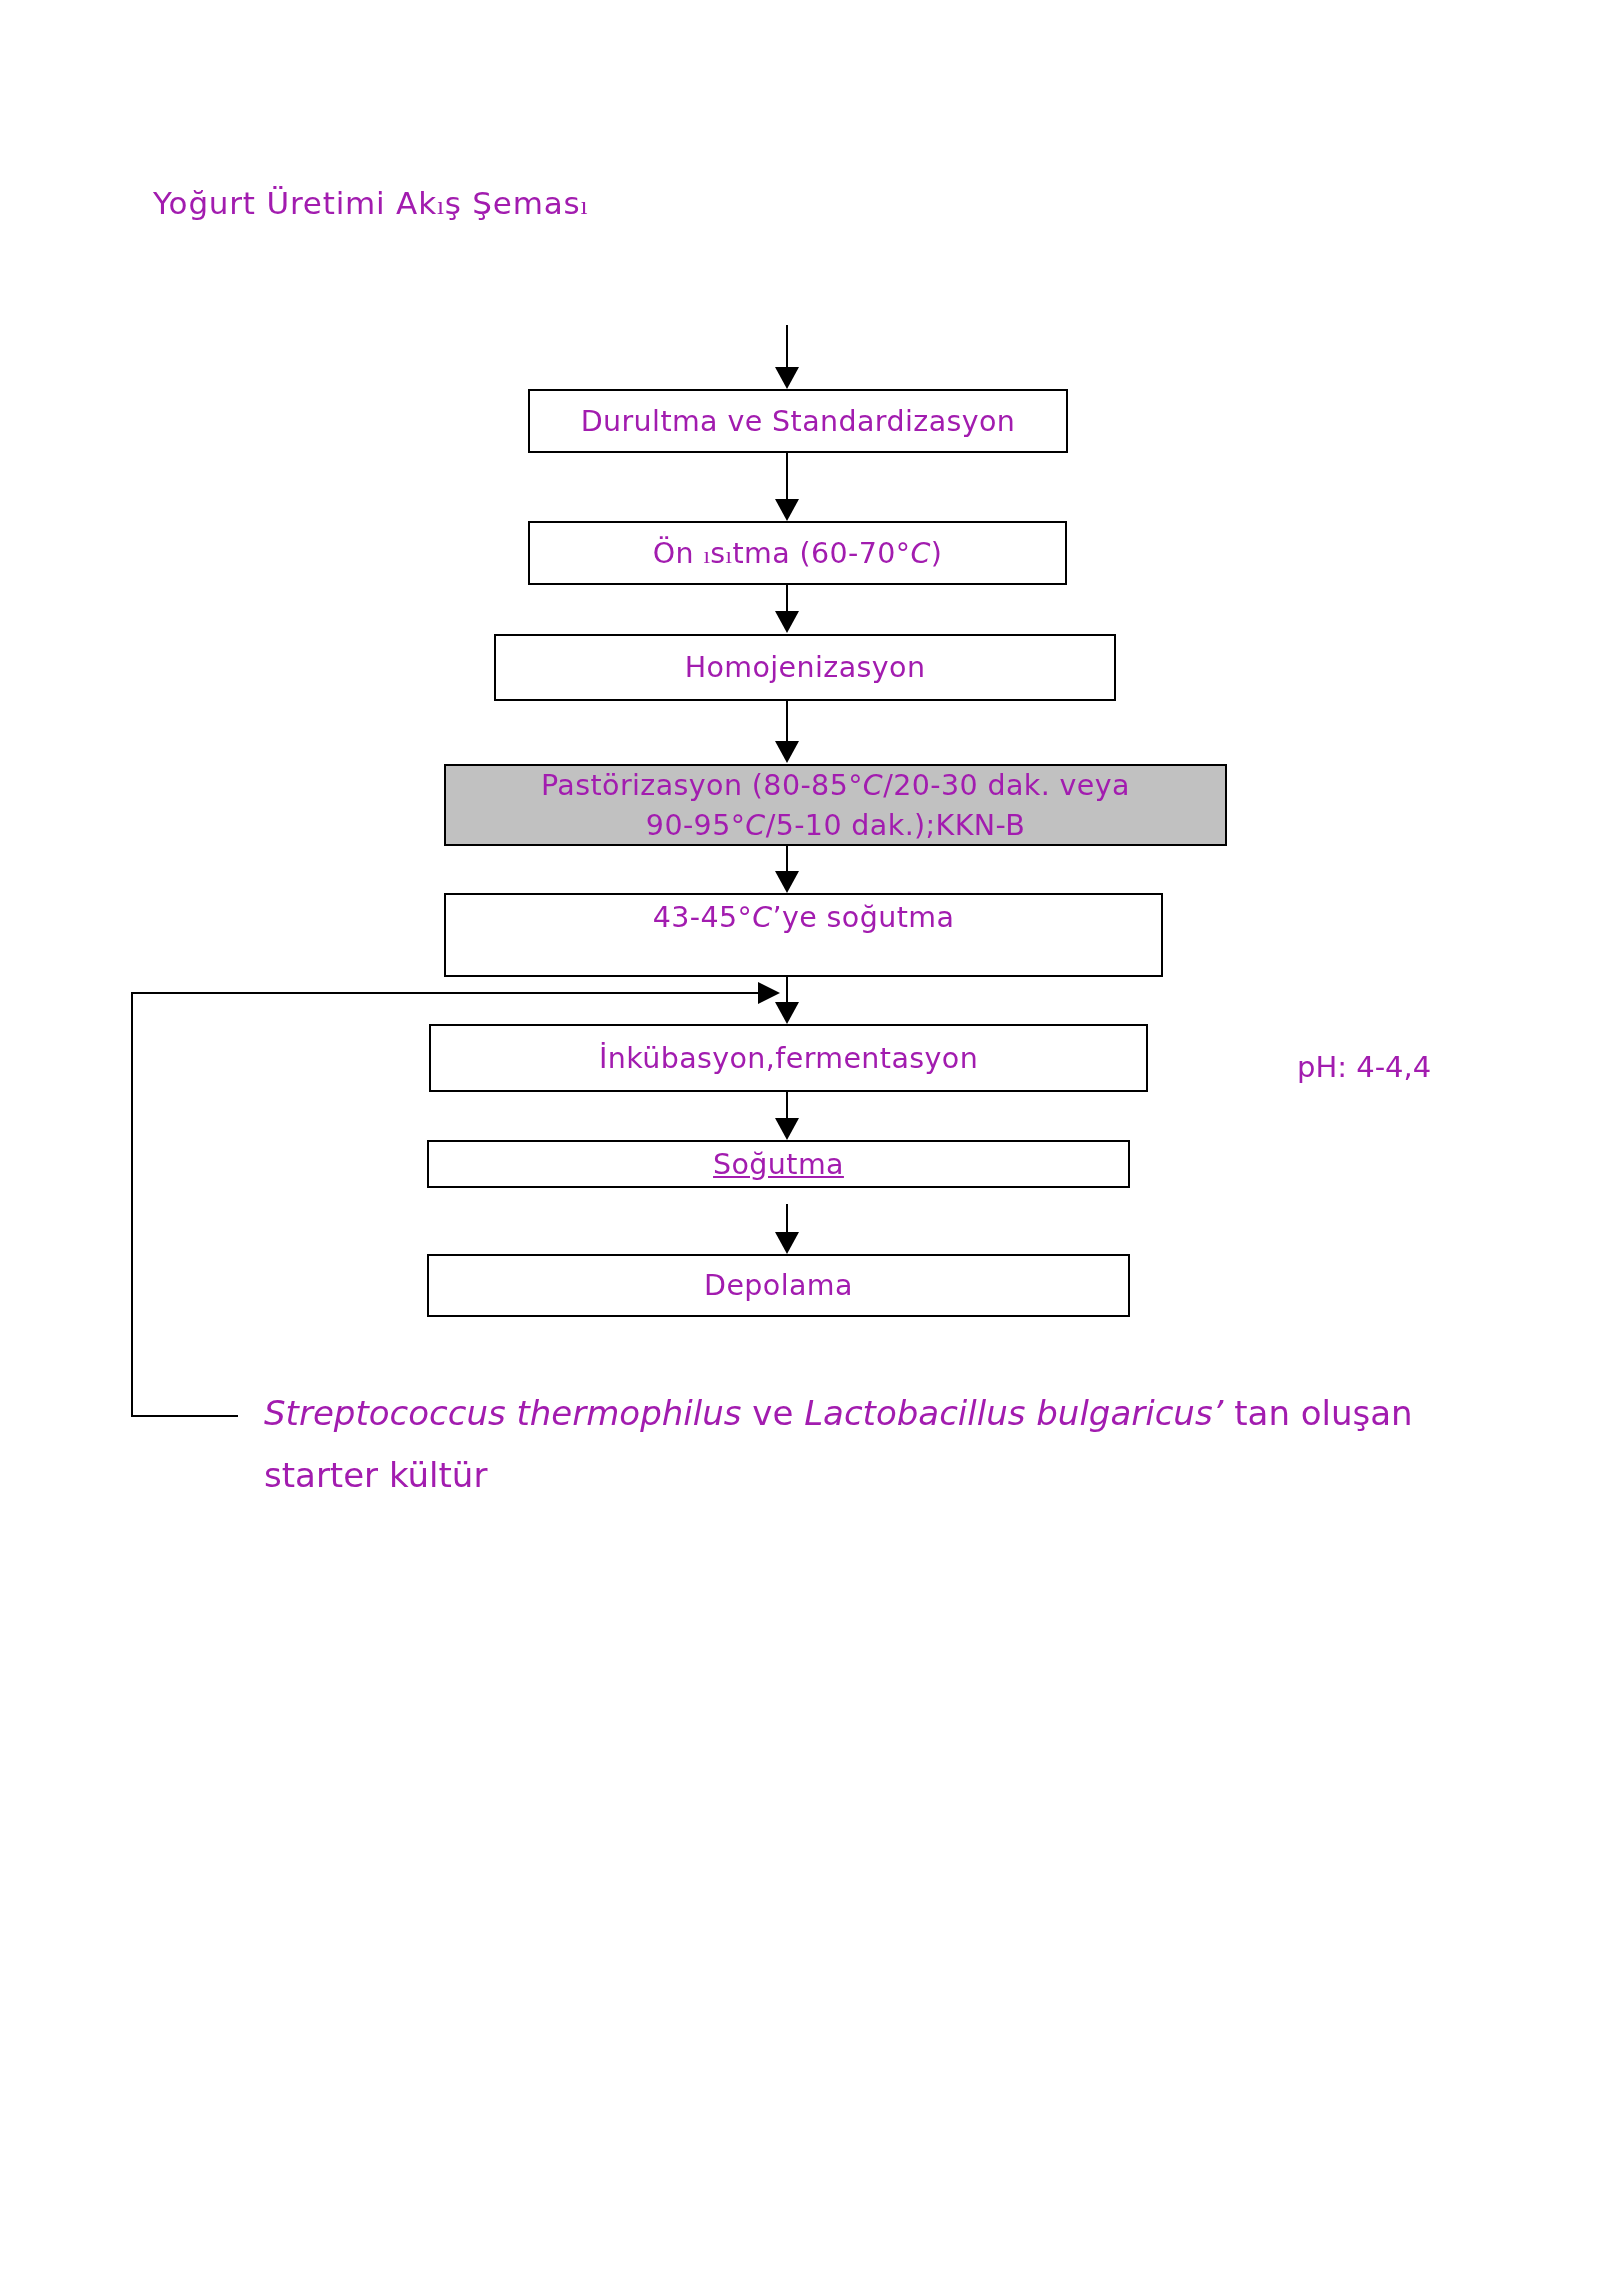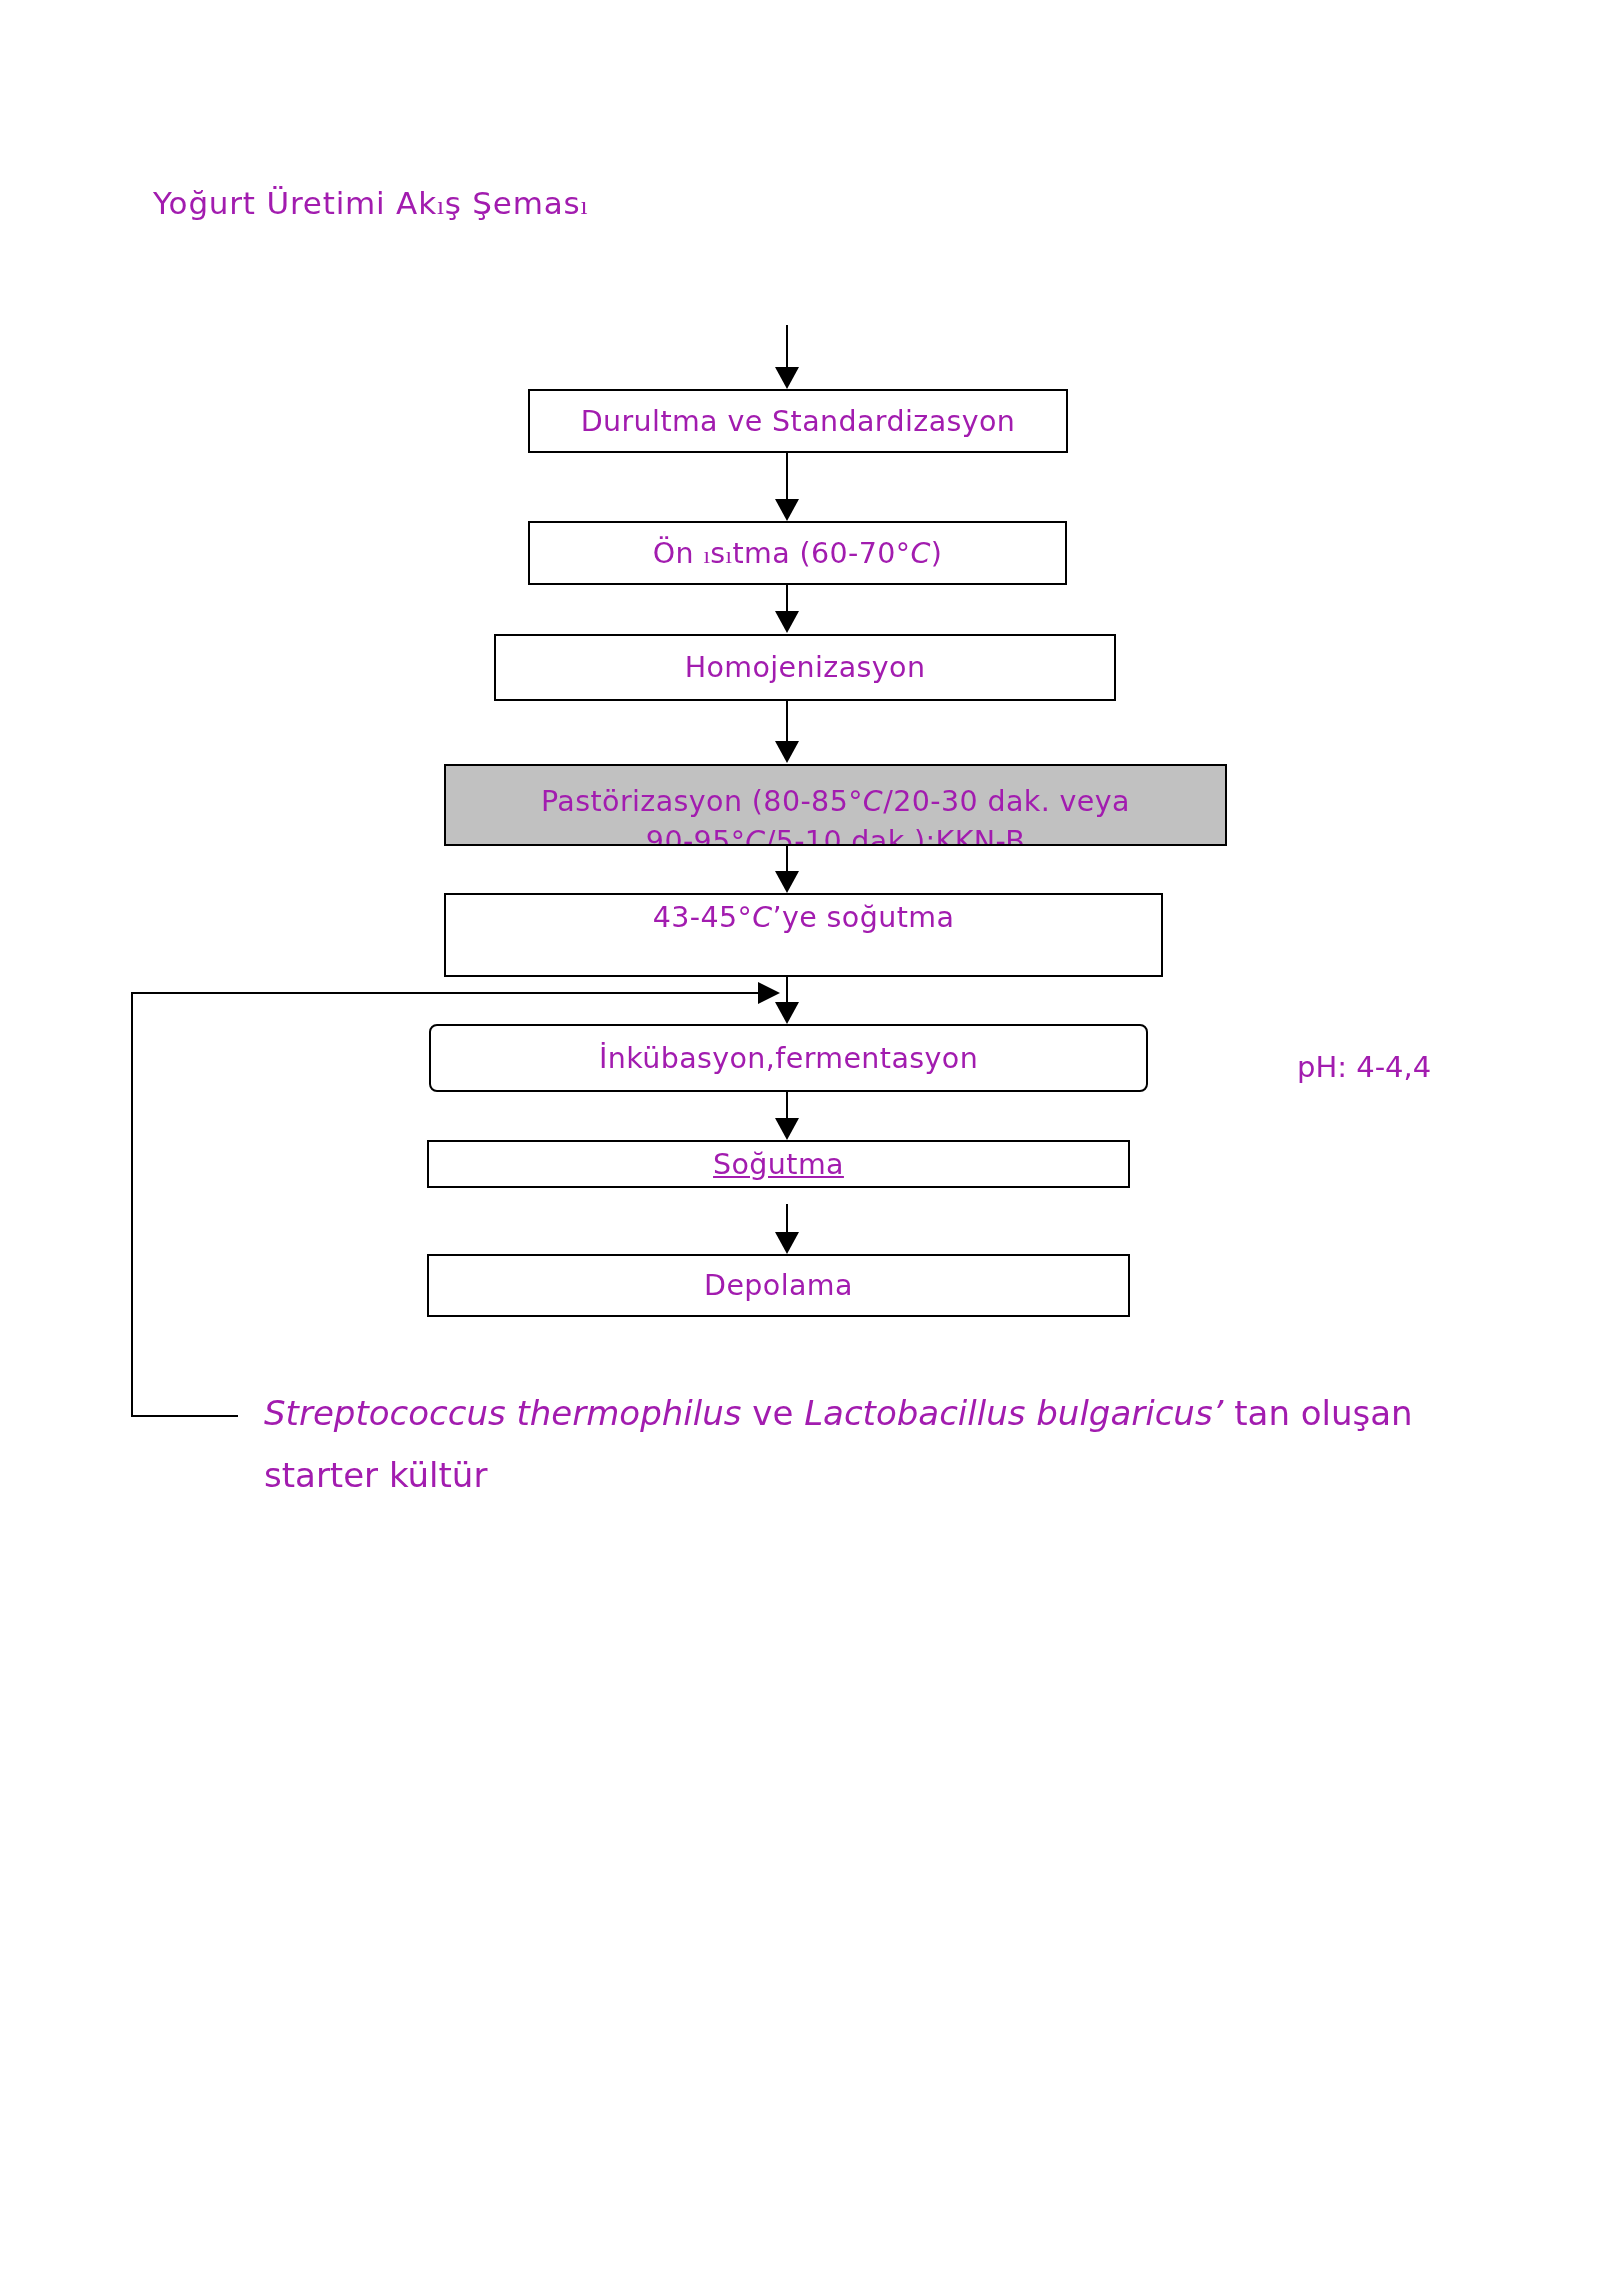--- a/index.html
+++ b/index.html
@@ -37,21 +37,21 @@
     text-align: center;
     white-space: nowrap;
     letter-spacing: 0.4px;
   }
   .fbox.gray { background: #c1c1c1; }
   .fbox.toptext { align-items: flex-start; padding-top: 6.3px; }
   .fbox.twolines {
     flex-direction: column;
     justify-content: flex-start;
     overflow: hidden;
-    padding-top: 16px;
+    padding-top: 0;
     line-height: 40px;
   }
   .vline {
     position: absolute;
     width: 2.4px;
     background: #000000;
   }
   .hline {
     position: absolute;
     height: 2.4px;
@@ -140,21 +140,21 @@
 
   <div class="fbox toptext" style="left:444px; top:893px; width:719px; height:84px;">
     <span><span>43-45</span><span class="it">°C</span><span>’ye soğutma</span></span>
   </div>
 
   <div class="vline" style="left:786px; top:977px; height:26px;"></div>
   <div class="arrow-down" style="left:775px; top:1002px;"></div>
   <div class="hline" style="left:131px; top:992px; width:627px;"></div>
   <div class="arrow-right" style="left:758px; top:982px;"></div>
 
-  <div class="fbox" style="left:429px; top:1024px; width:719px; height:68px;border-radius:8px;">
+  <div class="fbox" style="left:429px; top:1024px; width:719px; height:68px;">
     <span>İnkübasyon,fermentasyon</span>
   </div>
 
   <div class="ph-note">pH: 4-4,4</div>
 
   <div class="vline" style="left:786px; top:1092px; height:27px;"></div>
   <div class="arrow-down" style="left:775px; top:1118px;"></div>
 
   <div class="fbox" style="left:427px; top:1140px; width:703px; height:48px;text-decoration:underline;">
     <span>Soğutma</span>

